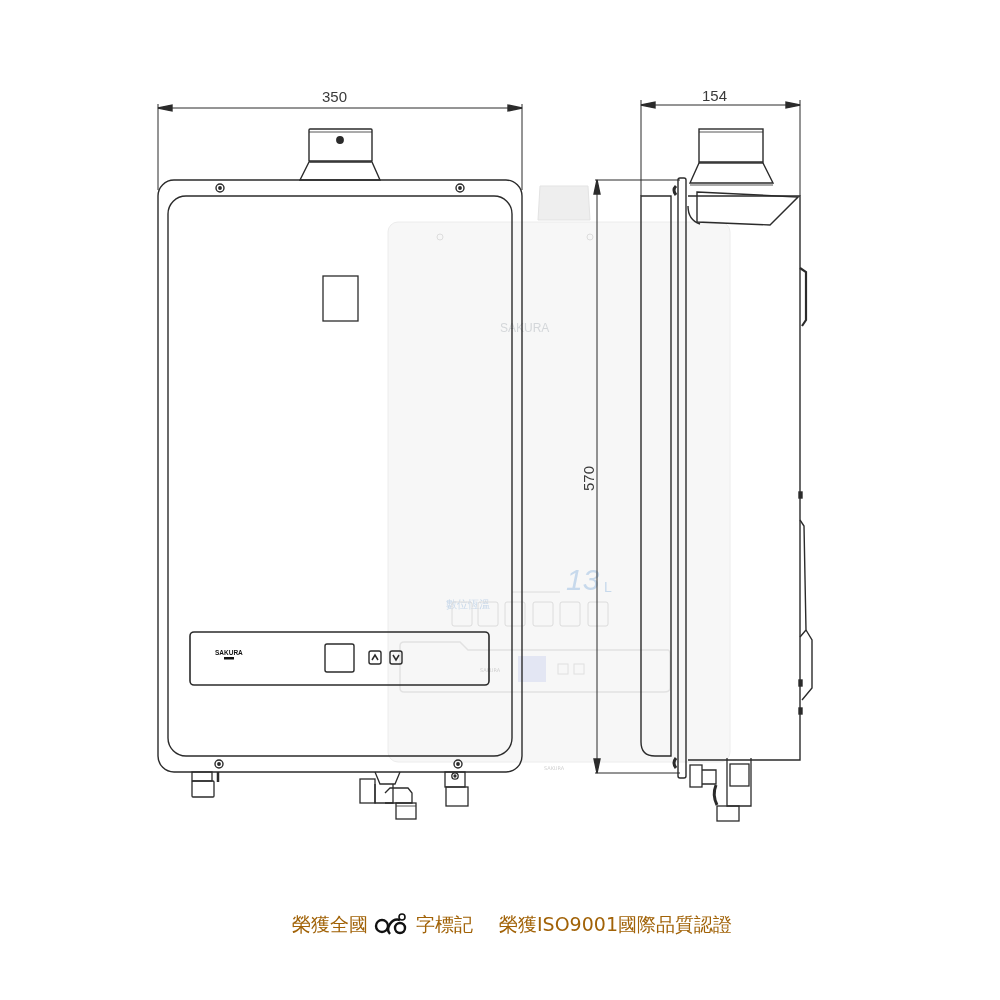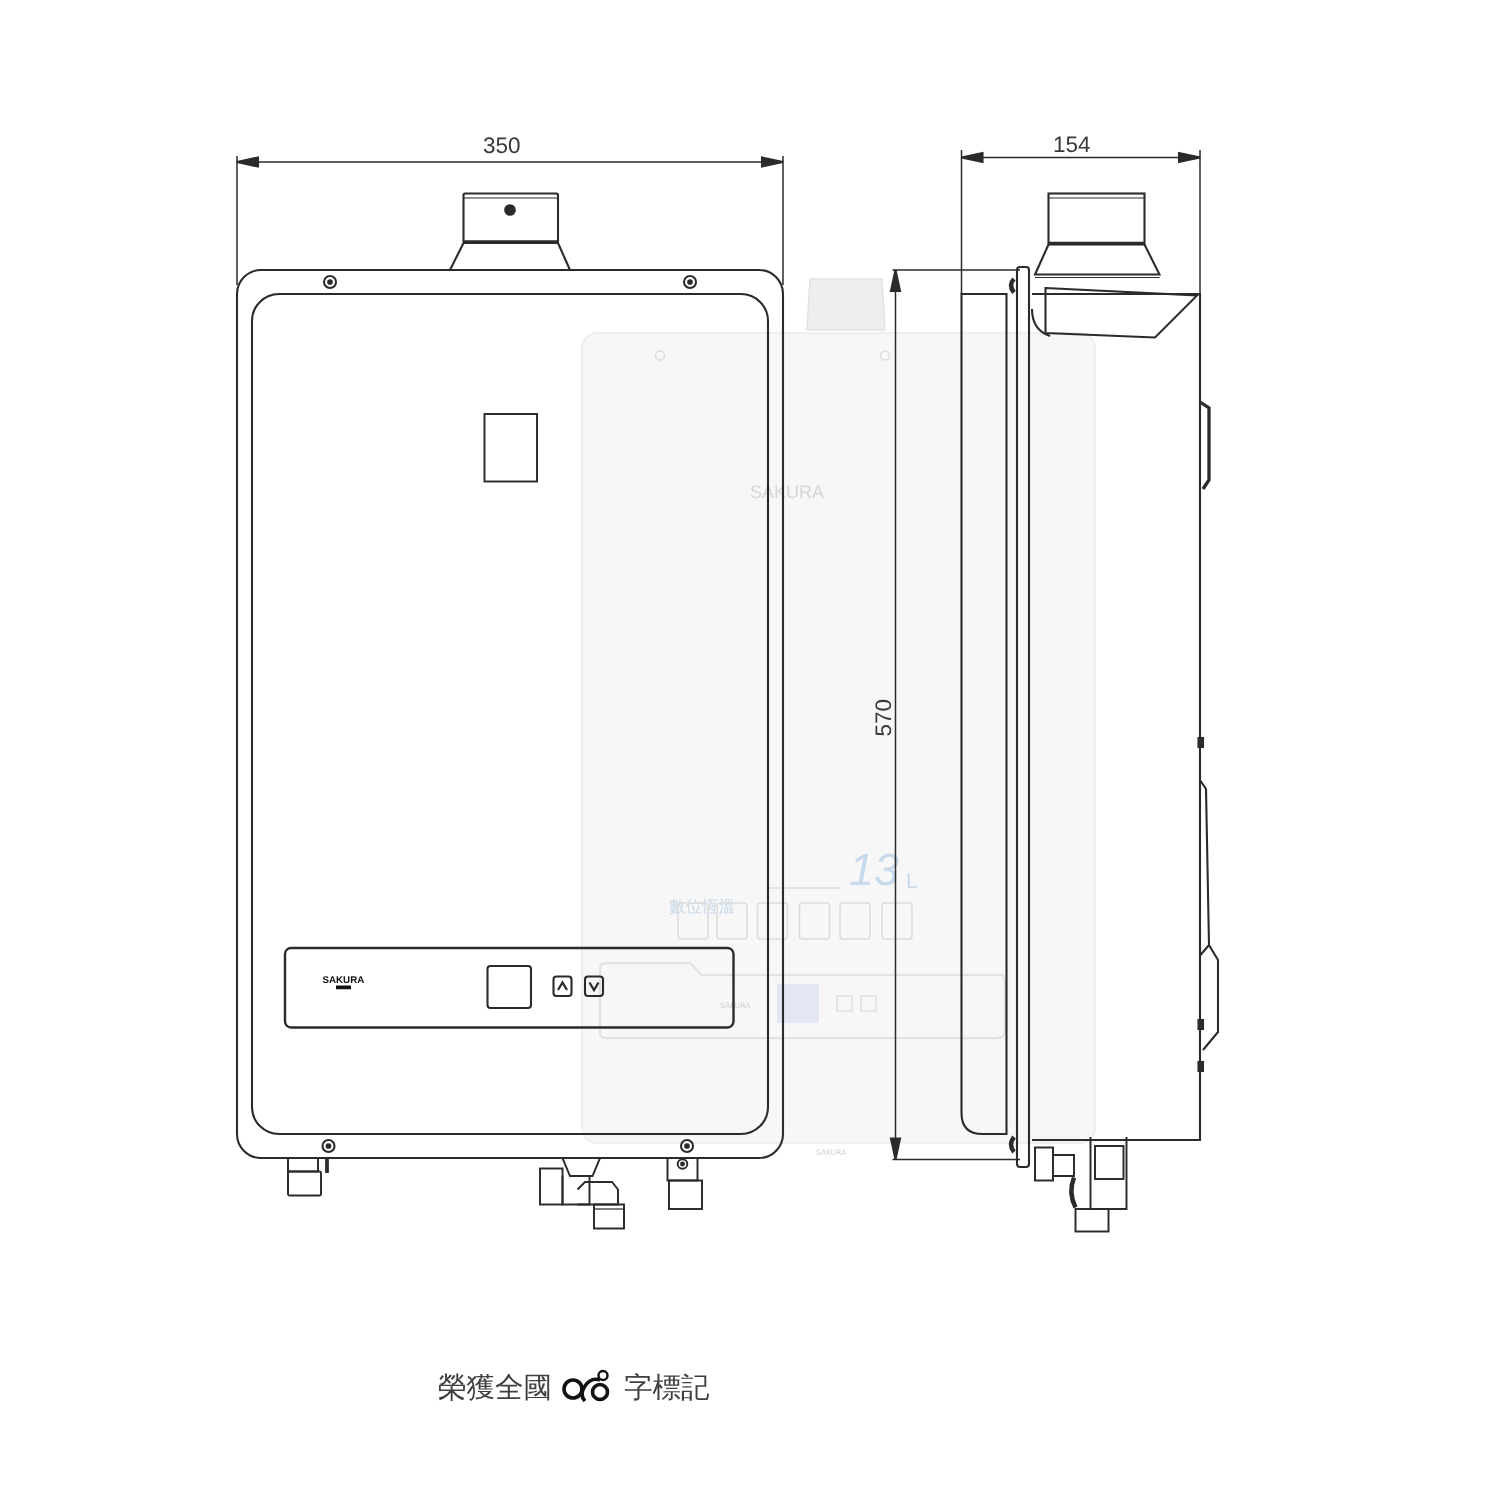--- a/index.html
+++ b/index.html
@@ -1,21 +1,21 @@
 <!DOCTYPE html>
 <html><head>
   <meta charset="utf-8">
   <style>
     html, body { margin: 0; padding: 0; background: #ffffff; }
     body { width: 1000px; height: 1000px; position: relative; overflow: hidden; font-family: "DejaVu Sans", sans-serif; }
     #drawing { position: absolute; left: 0; top: 0; width: 1000px; height: 1000px; }
     .dim-text { font-family: "Liberation Sans", sans-serif; font-size: 15px; fill: #3a3a3a; }
     .ghost-text { font-family: "Liberation Sans", sans-serif; fill: #d4d7da; }
     #footer { position: absolute; left: 292px; top: 908px; width: 520px; height: 34px;
-      font-family: "DejaVu Sans", sans-serif; font-size: 19px; color: #404040; white-space: nowrap;
+      font-family: "DejaVu Sans", sans-serif; font-size: 19px; color: #a16207; white-space: nowrap;
       display: flex; align-items: center; letter-spacing: 0px; }
     #footer .gap { display: inline-block; width: 26px; }
     #footer .logo { display: inline-block; width: 34px; height: 26px; margin: 0 8px 0 6px; vertical-align: middle; }
   </style>
 </head>
 <body>
 
 <svg id="drawing" viewBox="0 0 1000 1000" xmlns="http://www.w3.org/2000/svg">
 
   <g opacity="1">
@@ -167,13 +167,14 @@
   <span class="logo">
     <svg width="34" height="26" viewBox="0 0 34 26">
       <circle cx="8" cy="14" r="6" fill="none" stroke="#111" stroke-width="2.4"></circle>
       <path d="M16,22 Q12,18 16,12 Q20,6 26,8" fill="none" stroke="#111" stroke-width="2.4"></path>
       <circle cx="26" cy="16" r="5" fill="none" stroke="#111" stroke-width="2.4"></circle>
       <circle cx="28" cy="5" r="3" fill="none" stroke="#111" stroke-width="1.6"></circle>
     </svg>
   </span>
   <span>字標記</span>
   <span class="gap"></span>
+  <span>榮獲ISO9001國際品質認證</span>
 </div>
 
 </body></html>

